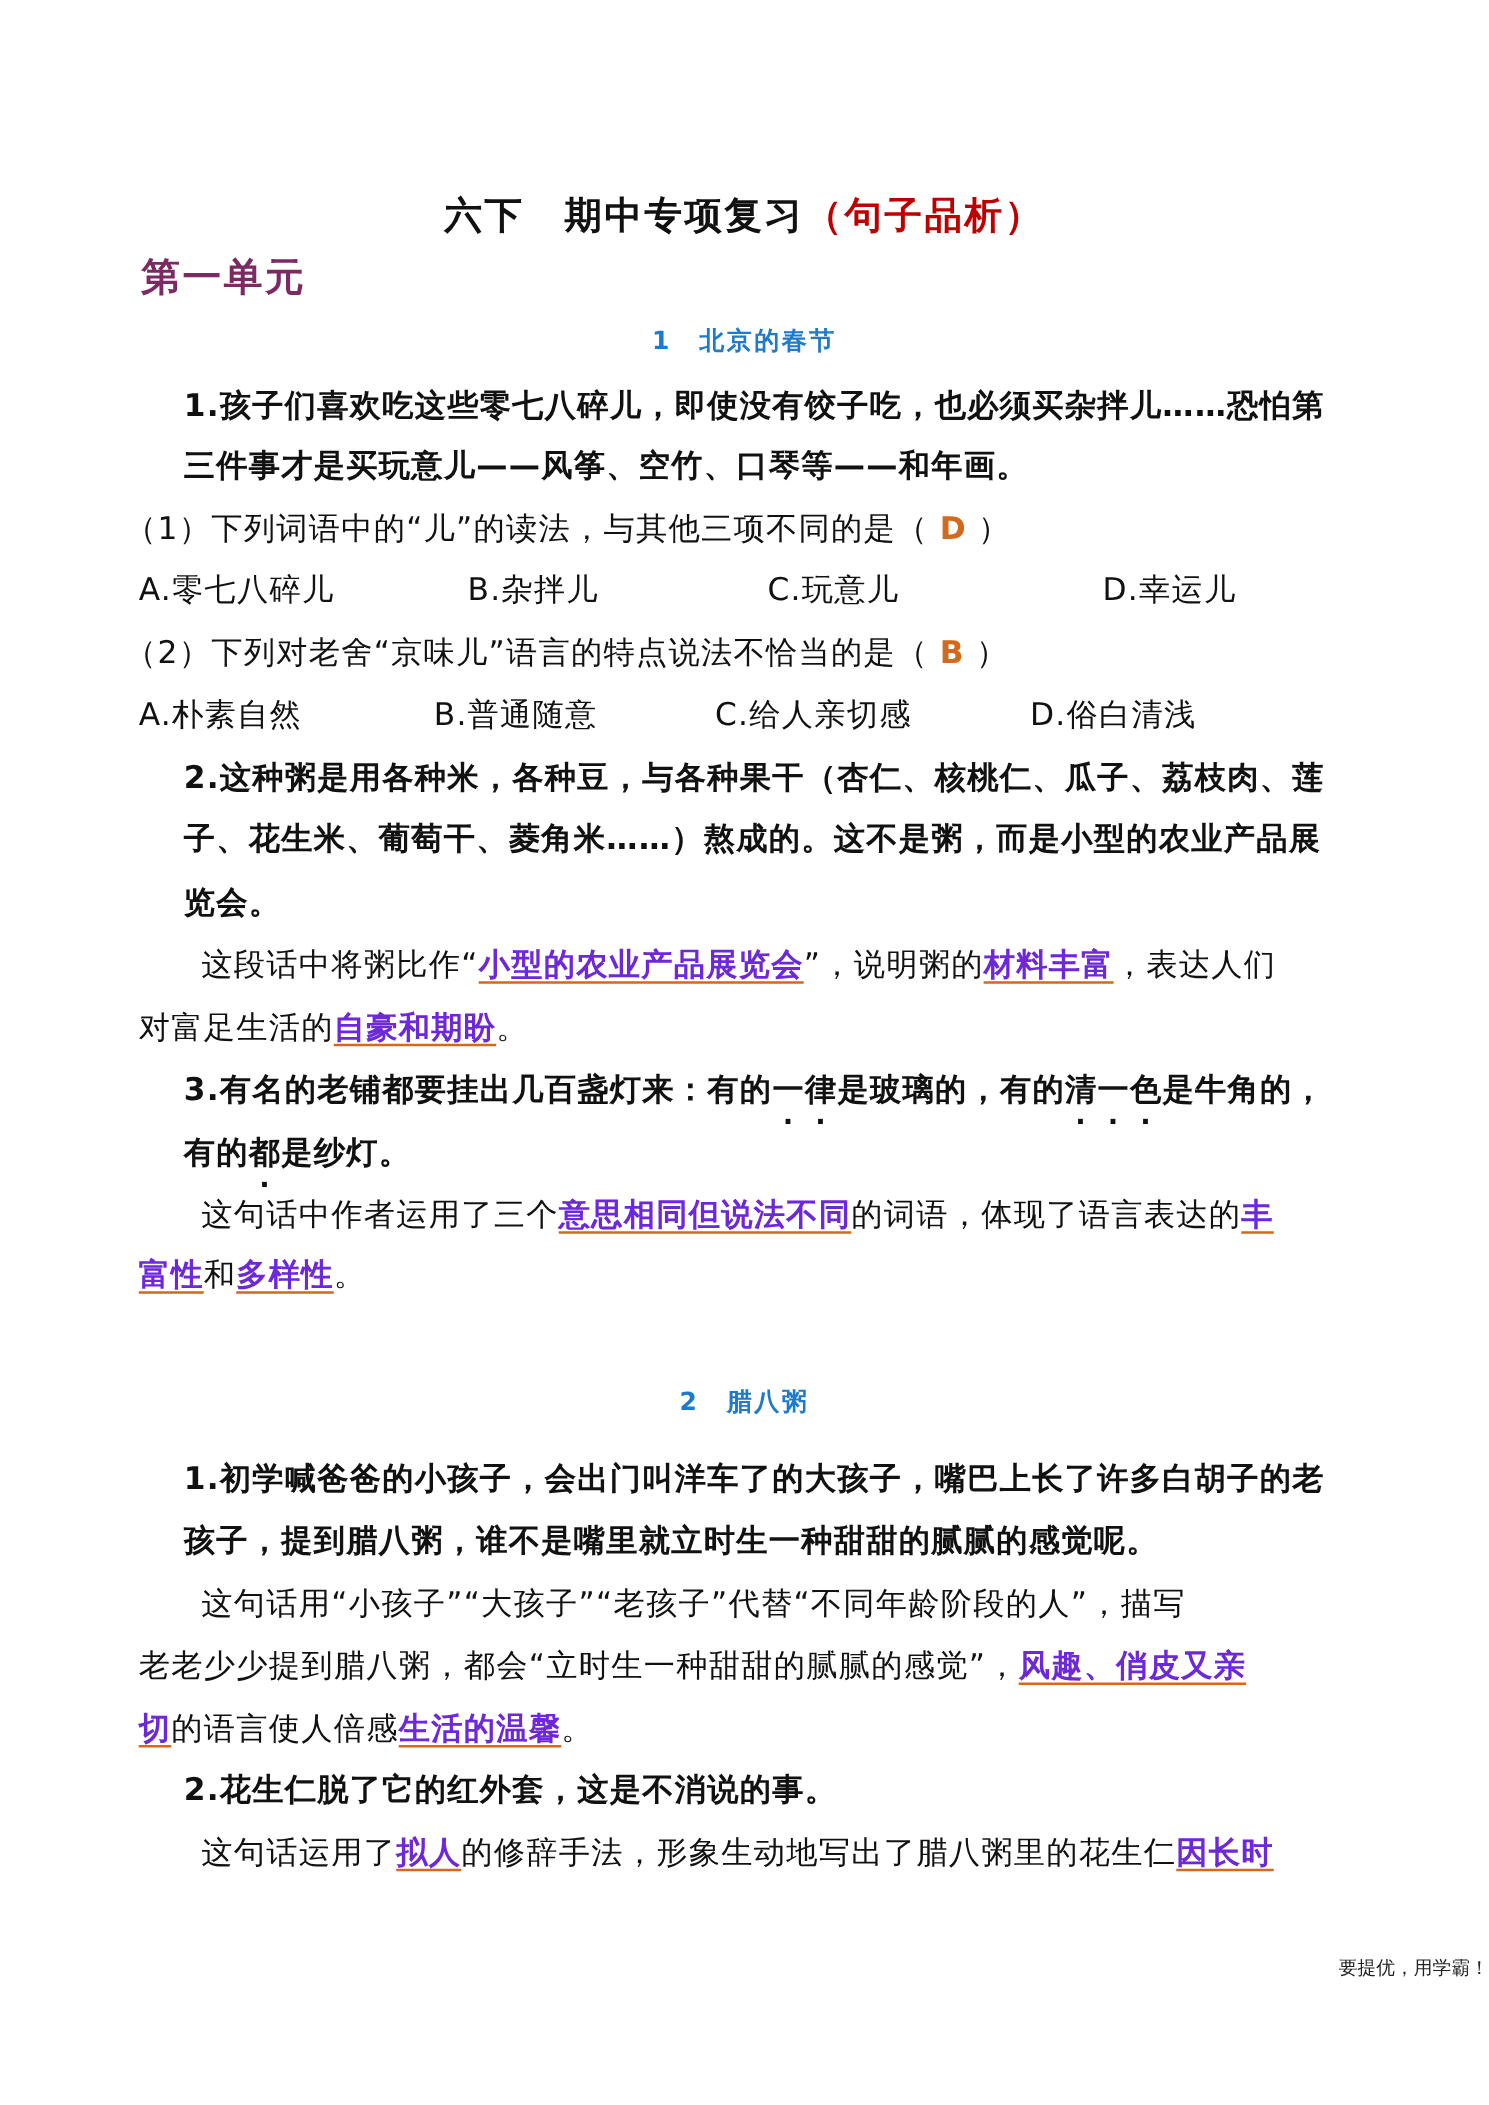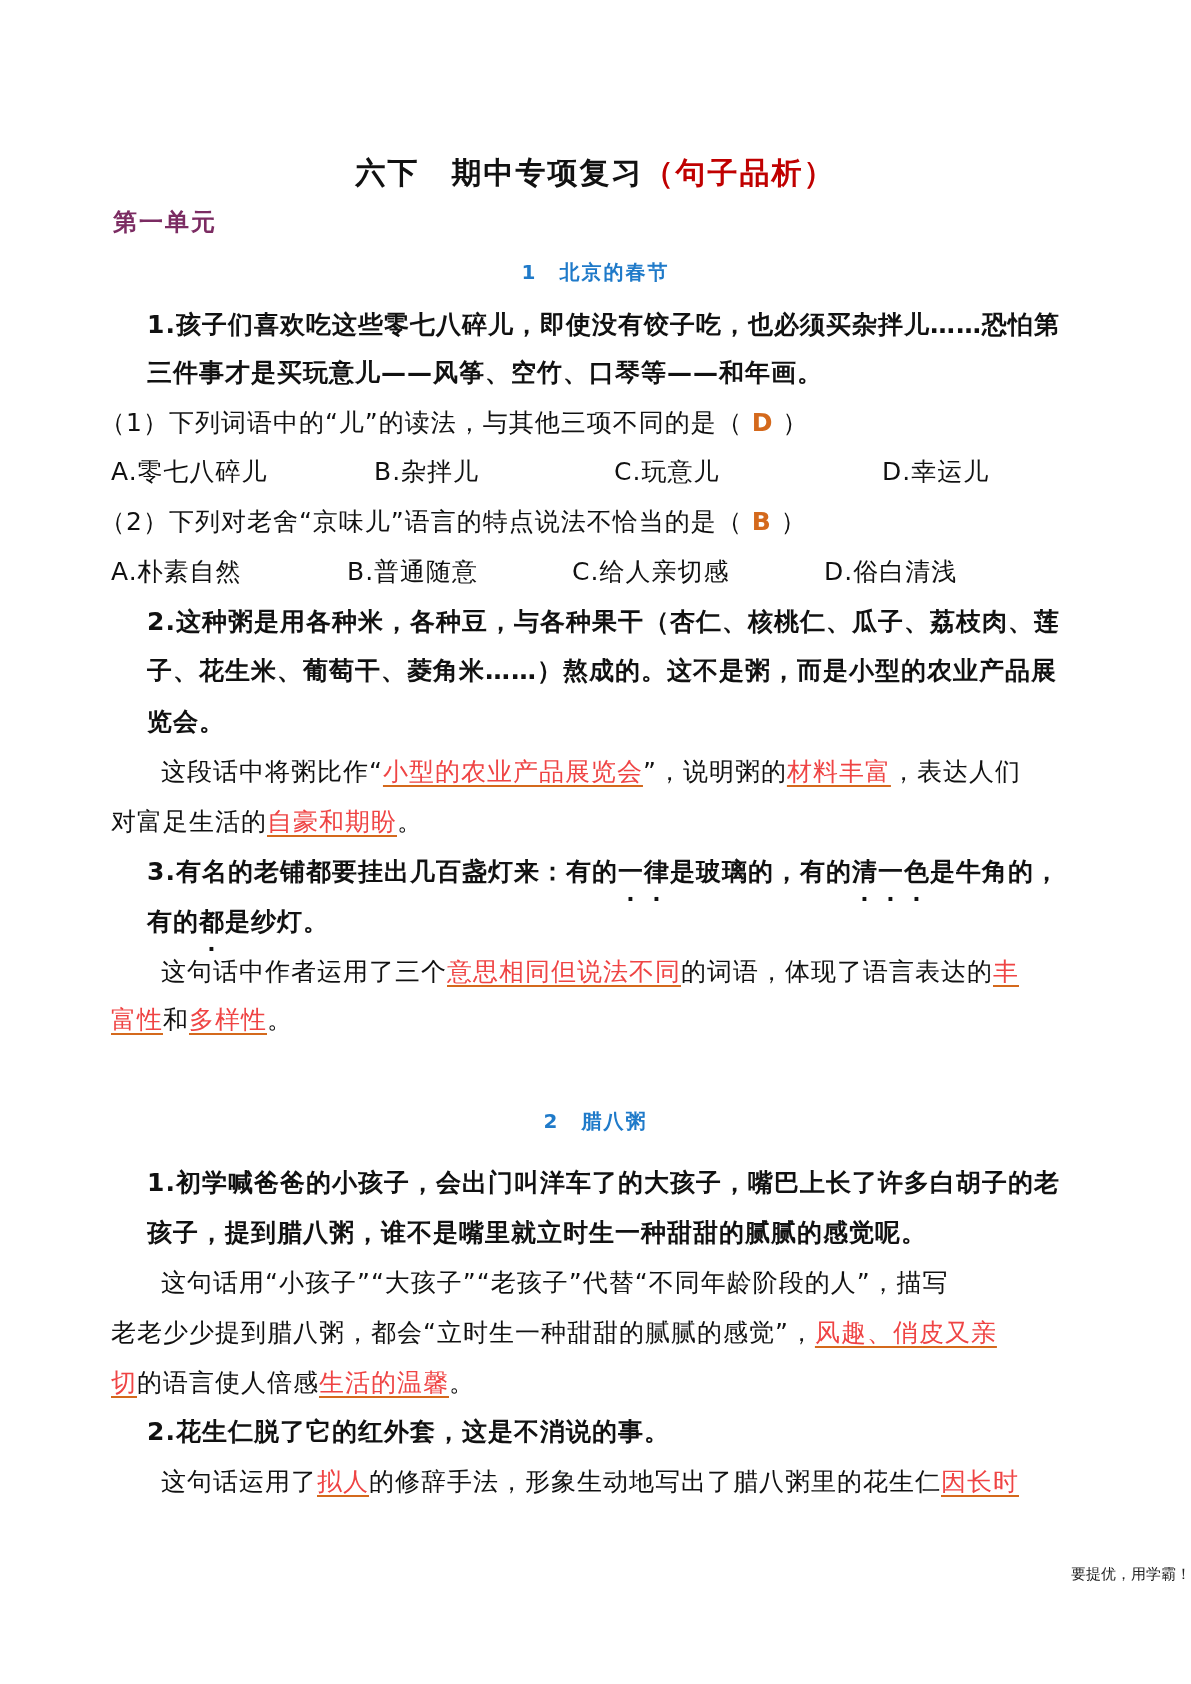--- a/index.html
+++ b/index.html
@@ -5,24 +5,24 @@
   html, body { margin: 0; padding: 0; background: #ffffff; }
   body { width: 1191px; height: 1684px; position: relative; overflow: hidden;
          font-family: "DejaVu Sans", "Liberation Sans", sans-serif; color: #111111; }
   .page { position: absolute; left: 0; top: 0; width: 1191px; height: 1684px; }
   .line { position: absolute; left: 111px; width: 976px; height: 50px; line-height: 50px;
           font-size: 25px; white-space: nowrap; letter-spacing: 1px; }
   .bold { font-weight: bold; margin-left: 36px; }
   .center { text-align: center; left: 0; width: 1191px; }
   .title { font-size: 30px; font-weight: bold; letter-spacing: 2px; }
   .title .accent { color: #c00000; }
-  .unit { font-size: 24px; font-weight: bold; color: #7b2b62; letter-spacing: 2px; }
+  .unit { font-size: 31px; font-weight: bold; color: #7b2b62; letter-spacing: 2px; }
   .lesson { font-size: 20px; font-weight: bold; color: #1f7ac9; letter-spacing: 2px; }
   .ans { color: #d4691c; font-weight: bold; }
-  .u { color: #ef4444; font-weight: normal; text-decoration: underline; text-decoration-color: #d4691c;
+  .u { color: #6d28d9; font-weight: bold; text-decoration: underline; text-decoration-color: #d4691c;
        text-underline-offset: 5px; text-decoration-thickness: 2px; }
   .dot { position: relative; }
   .dot::after { content: "·"; position: absolute; left: 50%; transform: translateX(-50%);
                 bottom: -24px; font-size: 22px; line-height: 22px; }
   .indent { text-indent: 50px; }
   .opt { position: absolute; top: 0; }
   .footer { position: absolute; left: 0; width: 1191px; text-align: right; font-size: 15px;
             color: #222222; font-family: "DejaVu Serif", "Liberation Serif", serif; }
 </style>
 </head>

